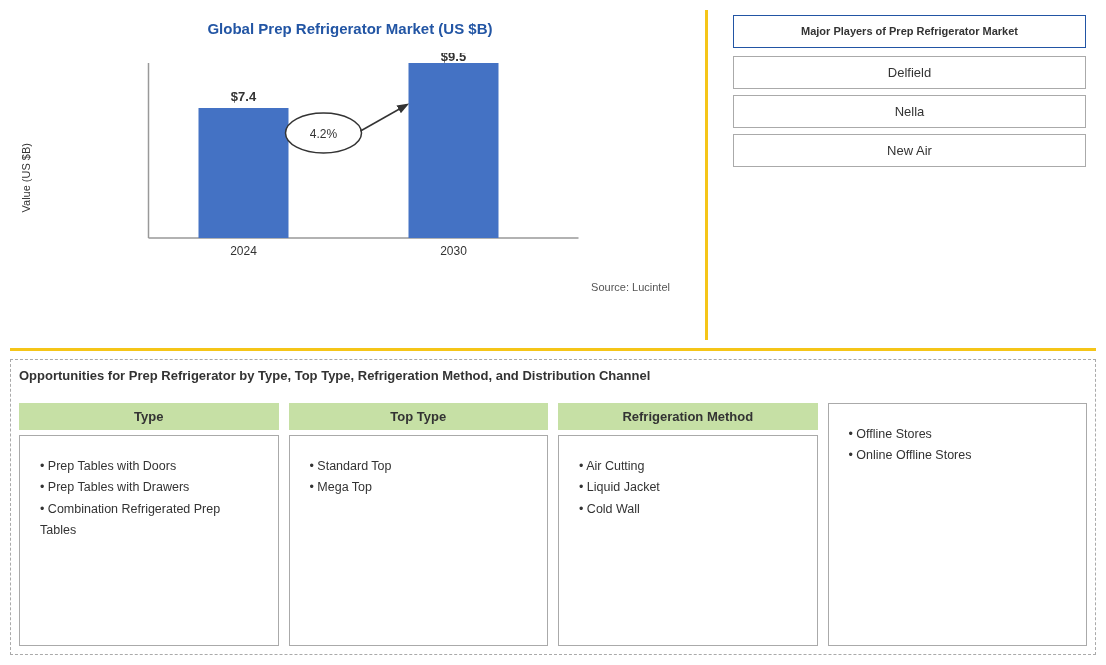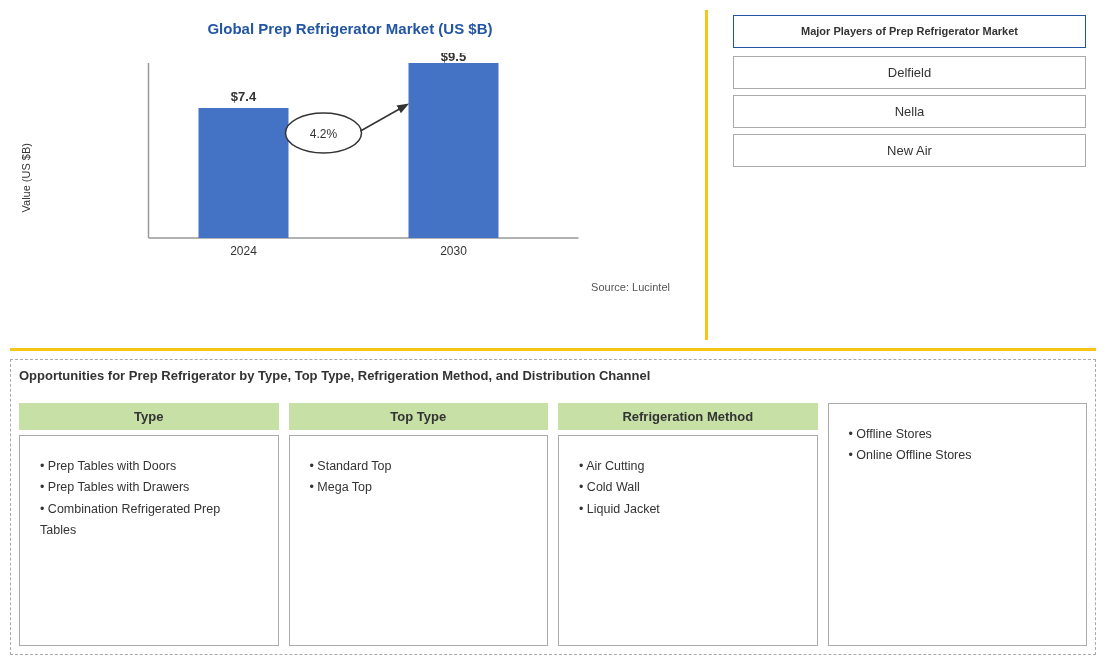--- a/index.html
+++ b/index.html
@@ -264,22 +264,22 @@
             <li>Mega Top</li>
           </ul>
         </div>
       </div>
 
       <div class="category-col">
         <div class="category-header">Refrigeration Method</div>
         <div class="category-body">
           <ul>
             <li>Air Cutting</li>
+            <li>Liquid Jacket</li>
             <li>Cold Wall</li>
-            <li>Liquid Jacket</li>
           </ul>
         </div>
       </div>
 
       <div class="category-col">
         <div class="category-body">
           <ul>
             <li>Offline Stores</li>
             <li>Online Offline Stores</li>
           </ul>

